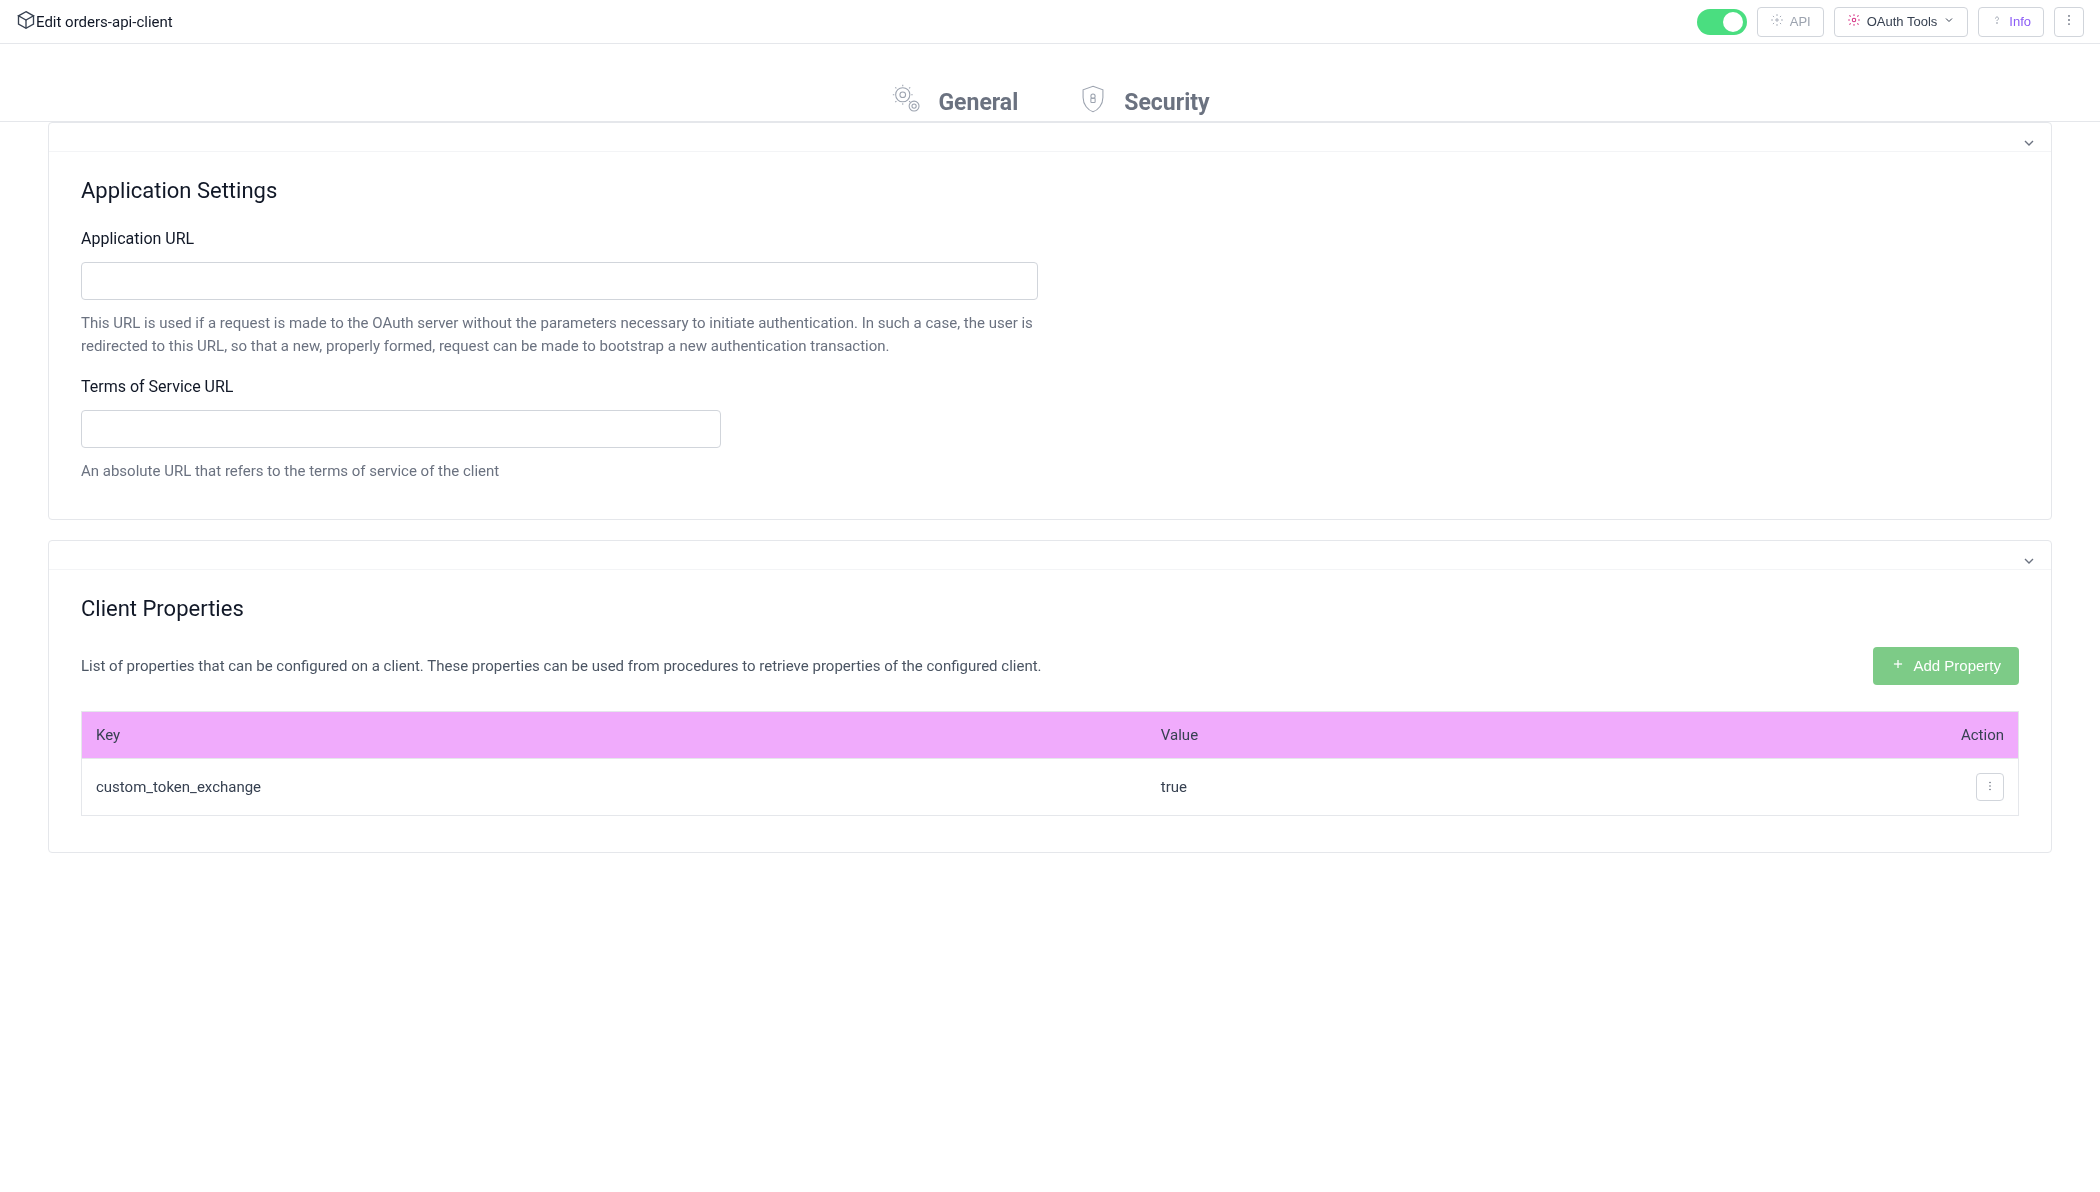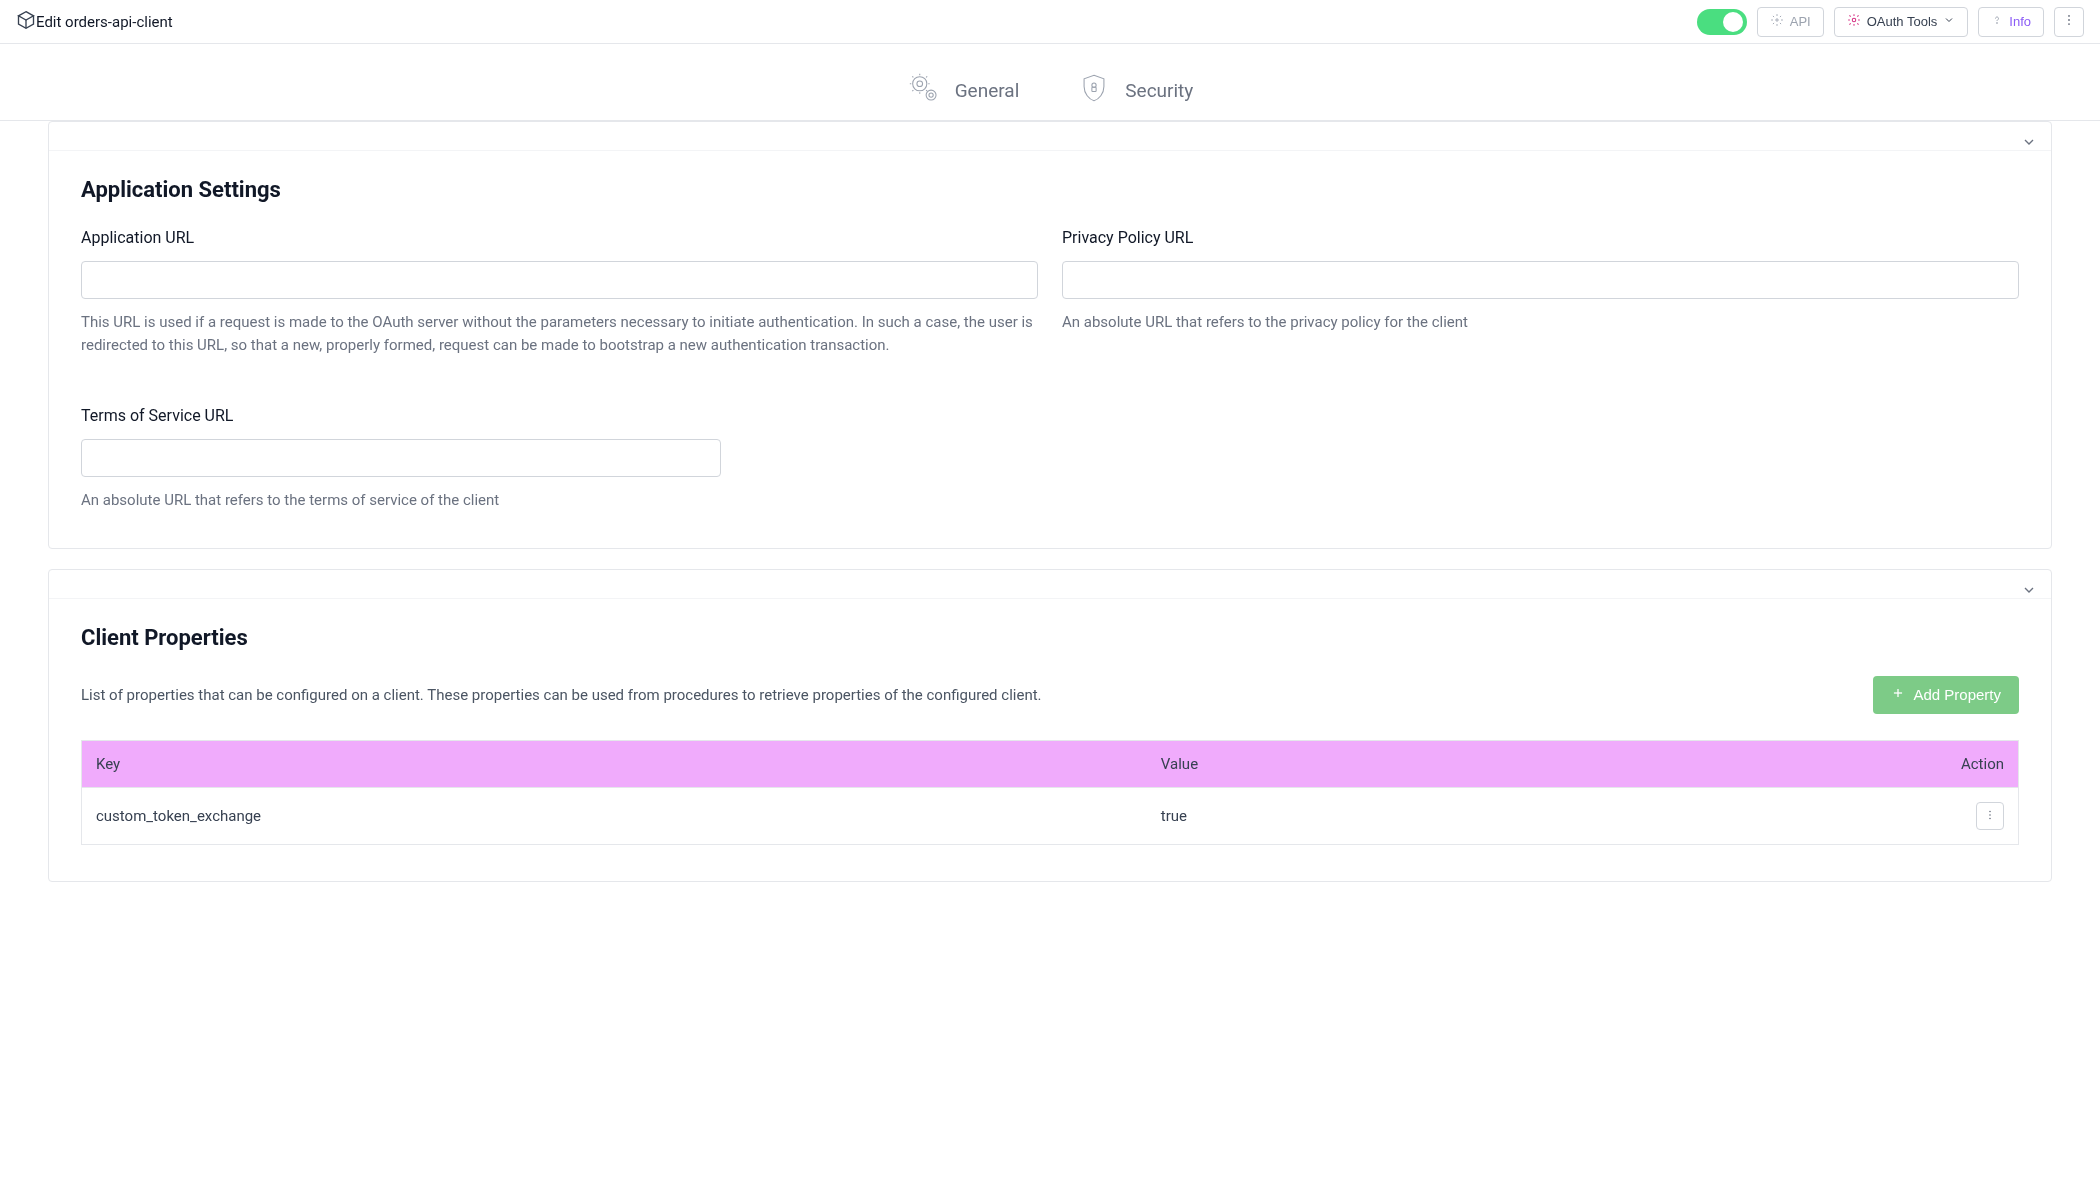--- a/index.html
+++ b/index.html
@@ -91,25 +91,26 @@
       border-bottom: 1px solid #e5e7eb;
       background: #fff;
     }
     .tab {
       display: flex;
       align-items: center;
       gap: 14px;
       padding: 18px 28px;
       cursor: pointer;
       color: #6b7280;
-      font-size: 19px;
+      font-size: 23px;
       border: 1px solid transparent;
       border-bottom: none;
       position: relative;
-      top: 8px;
+      top: 19px;
+      font-weight: bold;
     }
     .tab.active {
       border-color: #e5e7eb;
       border-top-left-radius: 6px;
       border-top-right-radius: 6px;
       background: #fff;
       color: #4b5563;
     }
     .tab svg { flex-shrink: 0; }
     
@@ -135,21 +136,21 @@
     }
     .panel-body {
       padding: 26px 32px 36px;
       border-top: 1px solid #f3f4f6;
       margin-top: 28px;
     }
     .panel-collapse + .panel-body { margin-top: 0; border-top: 1px solid #f3f4f6; padding-top:26px; }
     .panel-header-strip { height: 28px; }
     .section-title {
       font-size: 22px;
-      font-weight: 700;
+      font-weight: 400;
       color: #111827;
       margin-bottom: 26px;
     }
     .grid-2 {
       display: grid;
       grid-template-columns: 1fr 1fr;
       gap: 24px;
     }
     .field { margin-bottom: 30px; }
     .field:last-child { margin-bottom: 0; }
@@ -337,25 +338,20 @@
       </span>
     </div>
     <div class="panel-body">
       <h2 class="section-title">Application Settings</h2>
 
       <div class="grid-2">
         <div class="field">
           <label class="field-label">Application URL</label>
           <input type="text" class="text-input" value="" style="">
           <div class="field-help">This URL is used if a request is made to the OAuth server without the parameters necessary to initiate authentication. In such a case, the user is redirected to this URL, so that a new, properly formed, request can be made to bootstrap a new authentication transaction.</div>
-        </div>
-        <div class="field">
-          <label class="field-label">Privacy Policy URL</label>
-          <input type="text" class="text-input" value="" style="">
-          <div class="field-help">An absolute URL that refers to the privacy policy for the client</div>
         </div>
       </div>
 
       <div class="field narrow" style="margin-top:18px;">
         <label class="field-label">Terms of Service URL</label>
         <input type="text" class="text-input" value="" style="">
         <div class="field-help">An absolute URL that refers to the terms of service of the client</div>
       </div>
     </div>
   </div>

